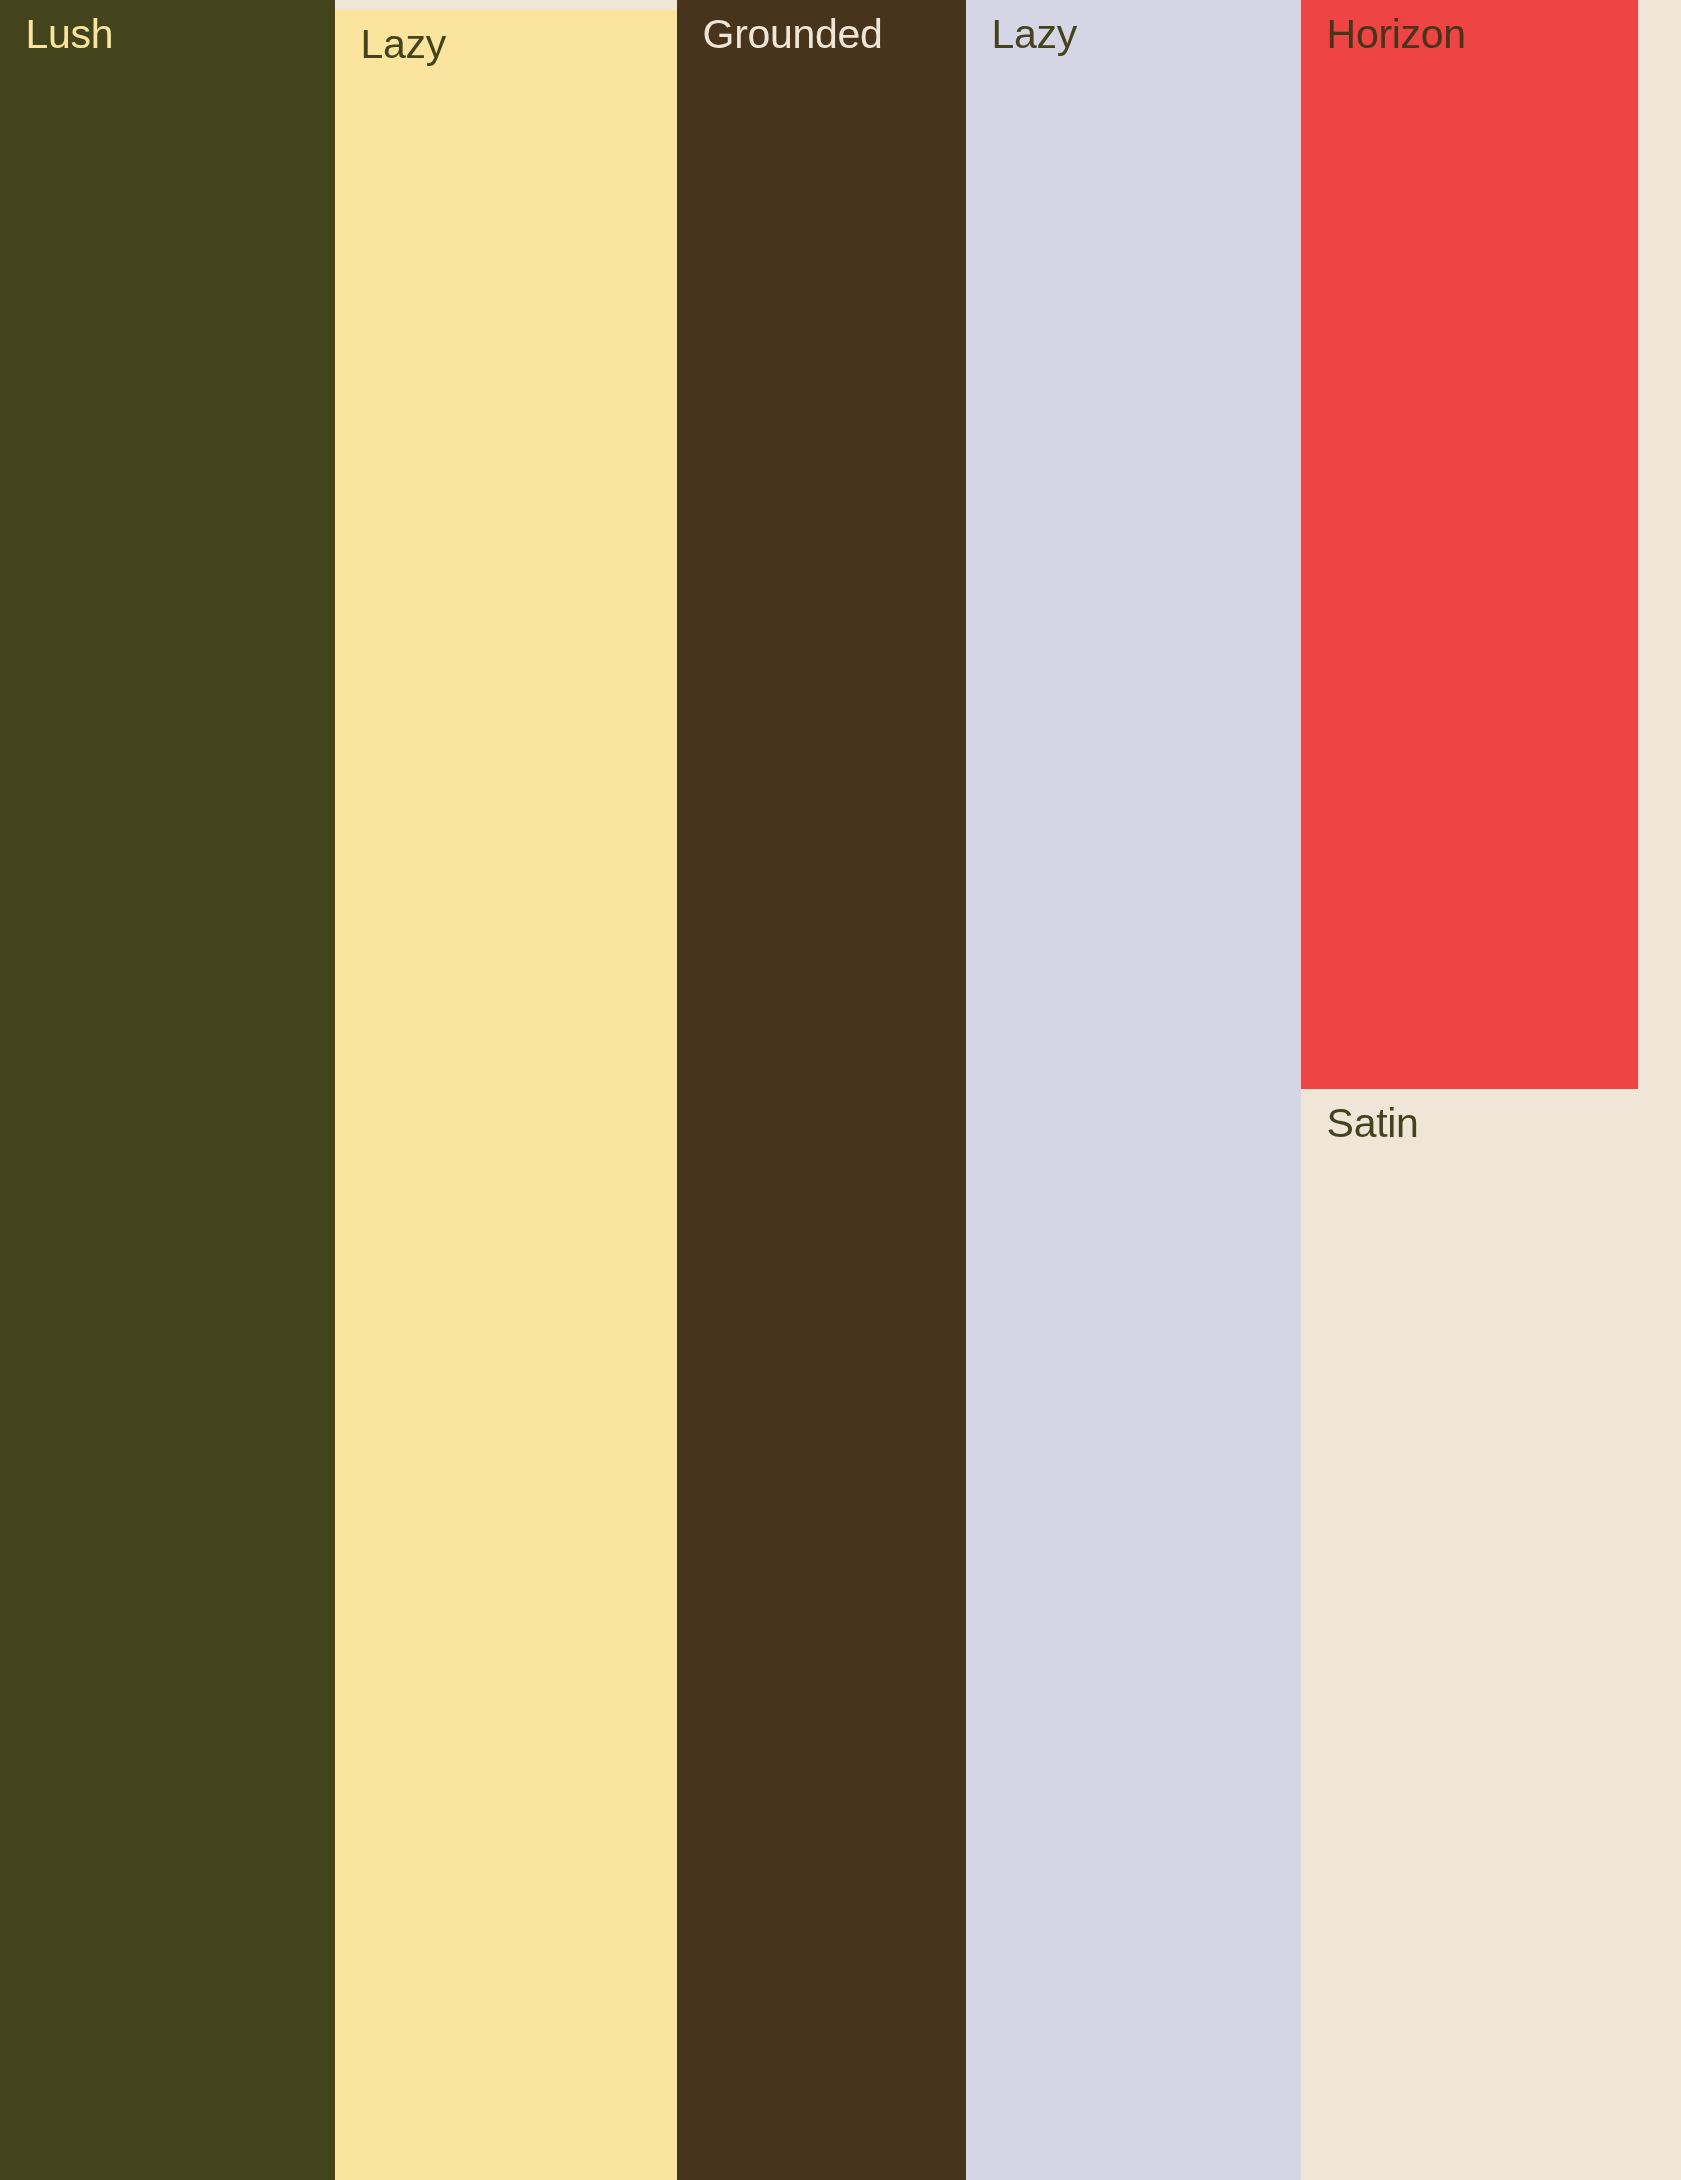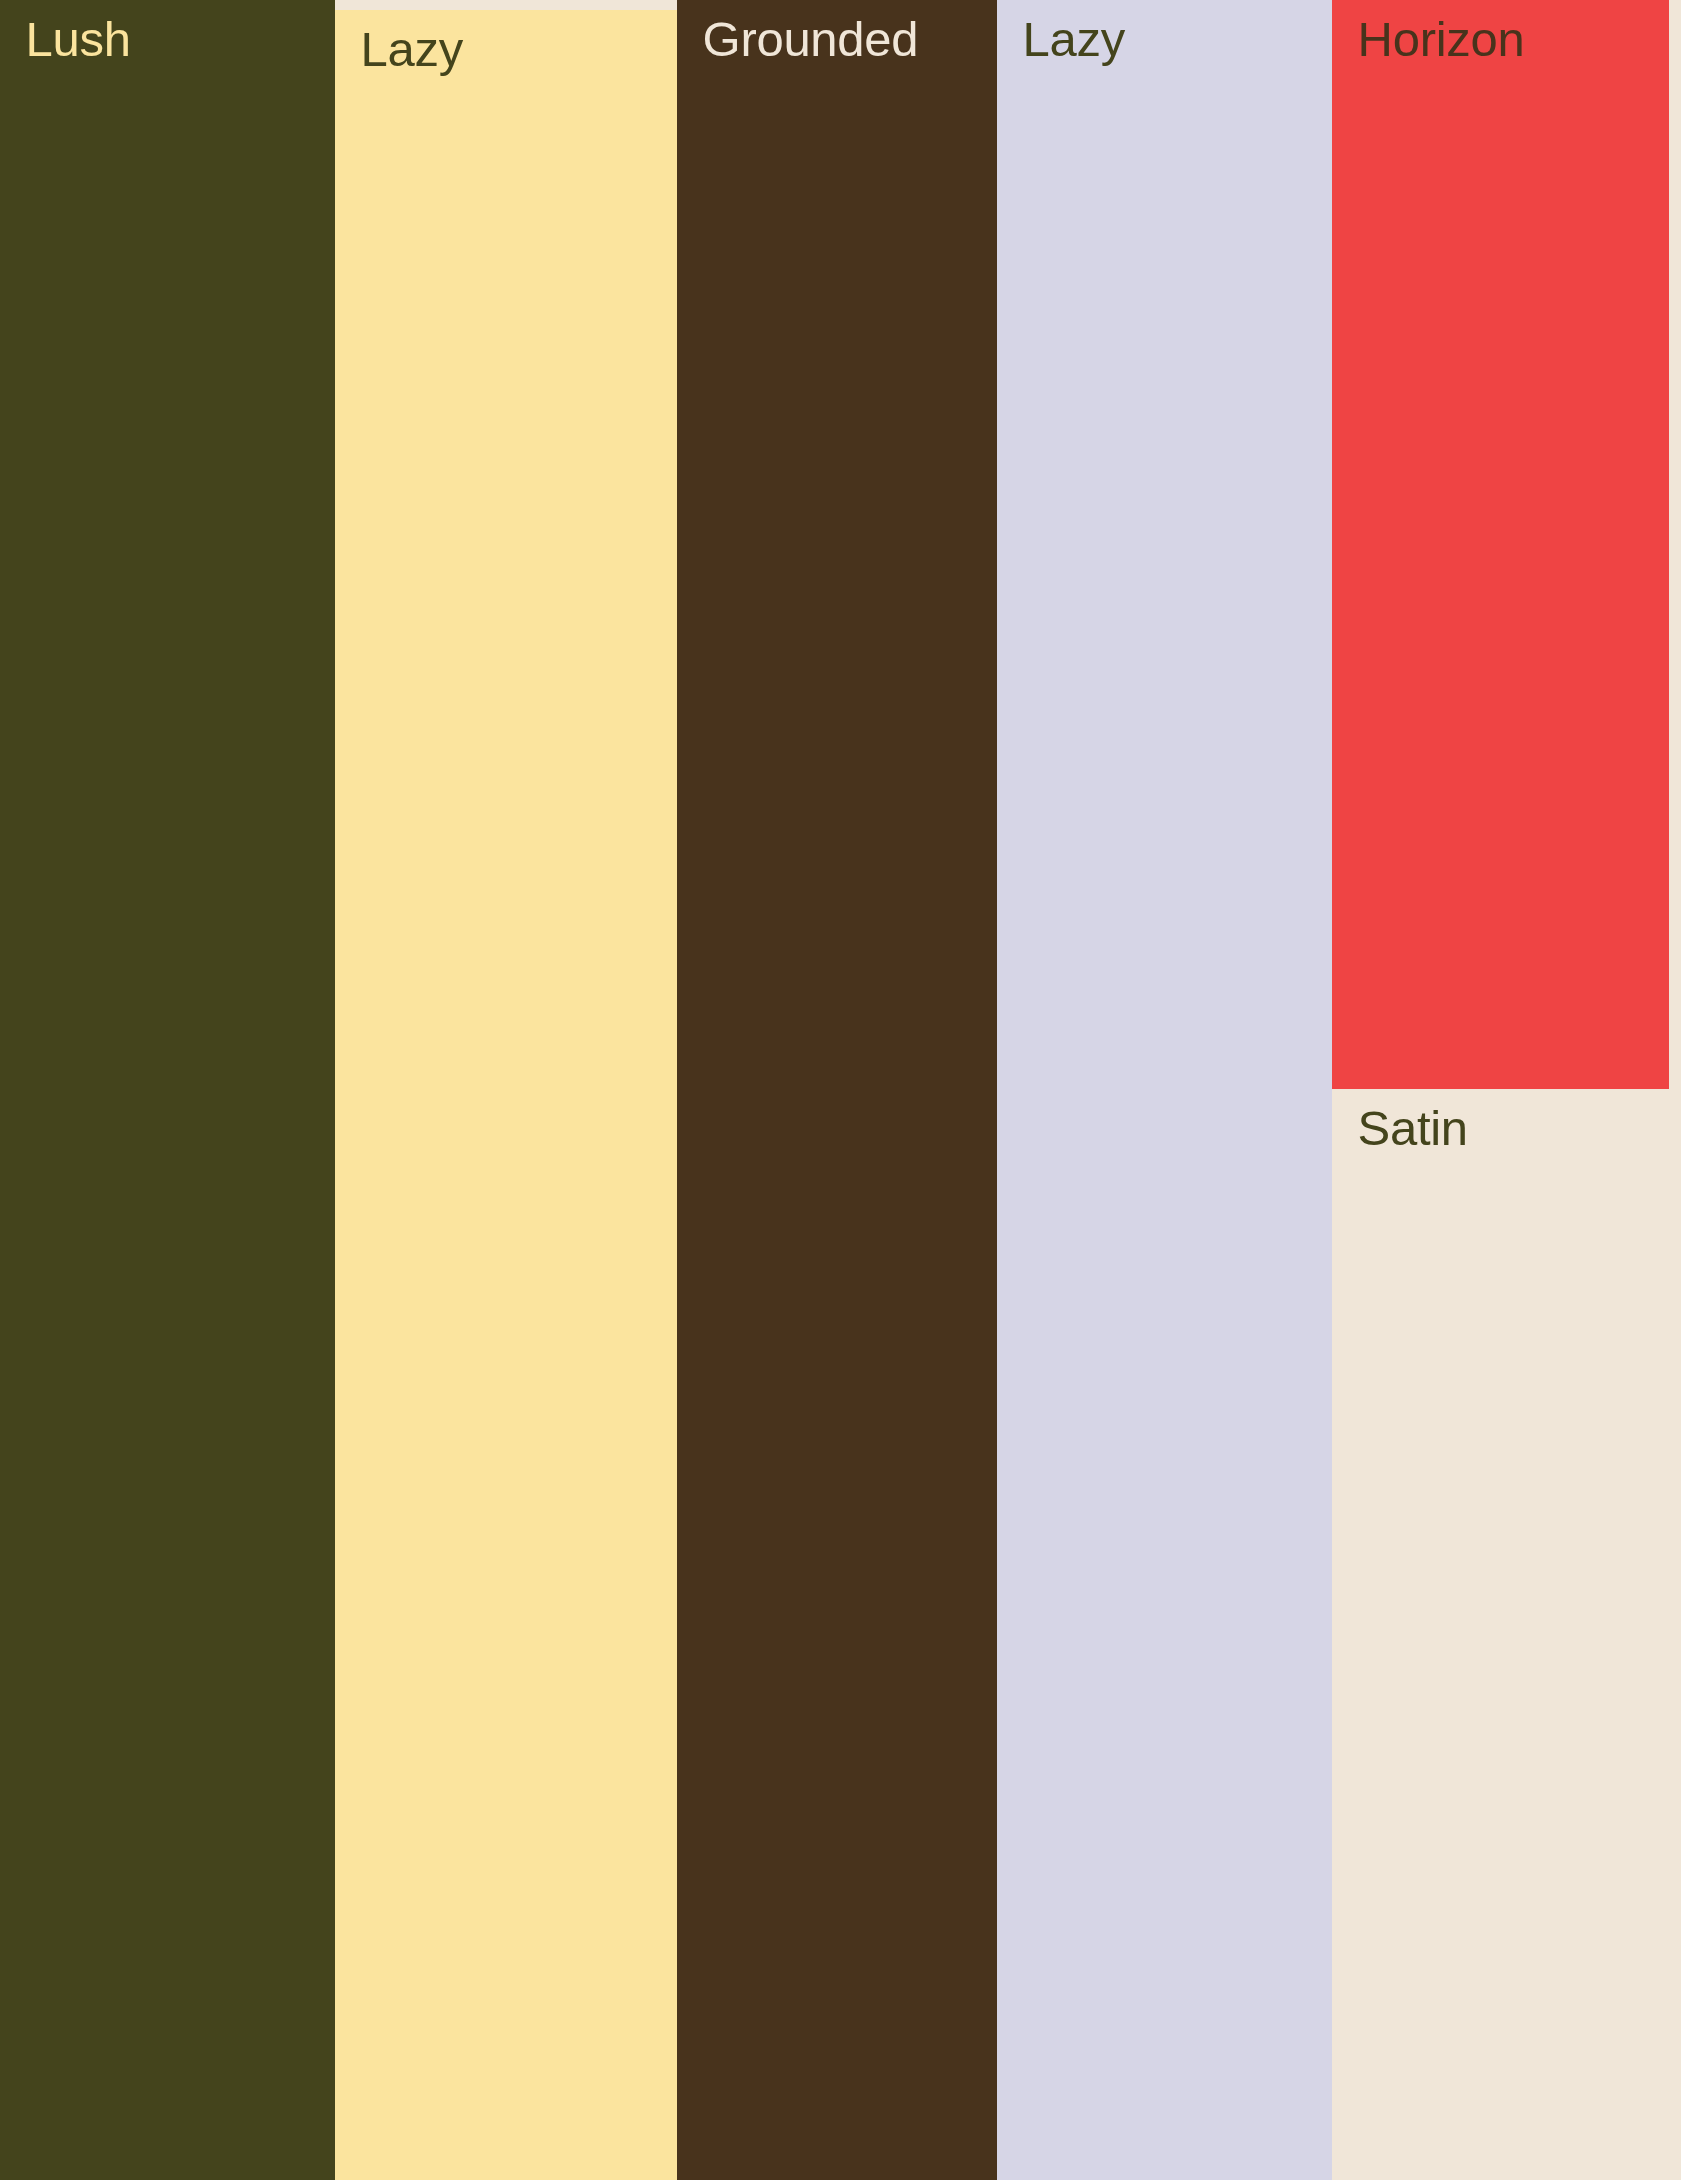--- a/index.html
+++ b/index.html
@@ -34,21 +34,21 @@
   .swatch {
     position: relative;
     width: 100%;
     overflow: hidden;
   }
 
   .swatch-label {
     position: absolute;
     left: 25.6px;
     top: 12px;
-    font-size: 49px;
+    font-size: 41px;
     line-height: 1.12;
     font-weight: 400;
     letter-spacing: -0.3px;
     white-space: nowrap;
     -webkit-font-smoothing: antialiased;
   }
 
   
 </style>
 </head>
@@ -58,21 +58,21 @@
     <div class="swatch-column" style="width: 335px;">
       <div class="swatch" style="background-color: rgb(68, 68, 28); height: 2181px; flex: 0 0 2181px;">
         <div class="swatch-label" style="color: rgb(251, 228, 158);">Lush</div>
       </div>
     </div>
     <div class="swatch-column" style="width: 342px;">
       <div class="swatch" style="background-color: rgb(251, 228, 158); height: 2181px; flex: 0 0 2181px; margin-top: 10px;">
         <div class="swatch-label" style="color: rgb(68, 68, 28);">Lazy</div>
       </div>
     </div>
-    <div class="swatch-column" style="width: 320px;">
+    <div class="swatch-column" style="width: 289px;">
       <div class="swatch" style="background-color: rgb(72, 51, 28); height: 2181px; flex: 0 0 2181px;">
         <div class="swatch-label" style="color: rgb(240, 230, 216);">Grounded</div>
       </div>
     </div>
     <div class="swatch-column" style="width: 335px;">
       <div class="swatch" style="background-color: rgb(214, 213, 230); height: 2181px; flex: 0 0 2181px;">
         <div class="swatch-label" style="color: rgb(68, 68, 28);">Lazy</div>
       </div>
     </div>
     <div class="swatch-column" style="width: 337px;">

